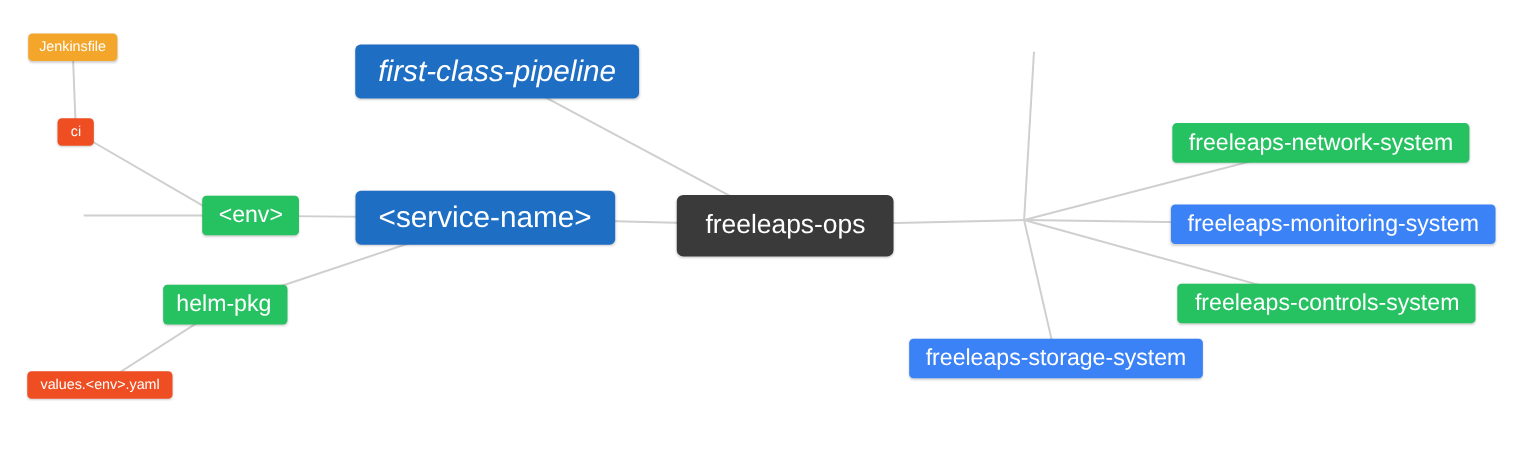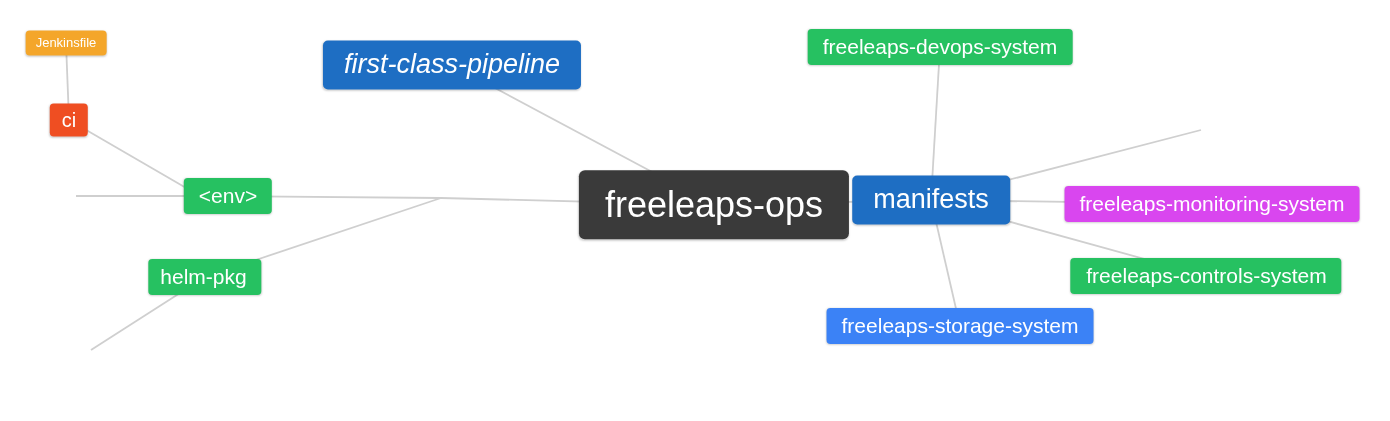--- a/index.html
+++ b/index.html
@@ -24,24 +24,24 @@
   .node {
     position: absolute;
     transform: translate(-50%, -50%);
     color: #ffffff;
     white-space: nowrap;
     text-align: center;
     cursor: pointer;
     box-shadow: 0 1px 2px rgba(0,0,0,0.18);
     line-height: 1.15;
   }
-  .lvl0 { font-size: 36px; padding: 14px 26px; border-radius: 6px; }
+  .lvl0 { font-size: 24px; padding: 14px 26px; border-radius: 6px; }
   .lvl1 { font-size: 27px; padding: 9px 21px;  border-radius: 5px; }
   .lvl2 { font-size: 21px; padding: 6px 15px;  border-radius: 4px; }
-  .lvl3 { font-size: 20px; padding: 5px 12px; border-radius: 4px; }
+  .lvl3 { font-size: 13px; padding: 5px 12px; border-radius: 4px; }
   .lvl4 { font-size: 13px; padding: 5px 10px;  border-radius: 4px; text-align: center; }
 </style>
 </head>
 <body>
 
 <div class="canvas">
   <svg class="edges" viewBox="0 0 1390 421" xmlns="http://www.w3.org/2000/svg">
       <line x1="714" y1="205" x2="452" y2="65" stroke="#cfcfcf" stroke-width="1.8"></line>
       <line x1="714" y1="205" x2="441" y2="198" stroke="#cfcfcf" stroke-width="1.8"></line>
       <line x1="714" y1="205" x2="931" y2="200" stroke="#cfcfcf" stroke-width="1.8"></line>
@@ -53,22 +53,23 @@
       <line x1="205" y1="277" x2="91" y2="350" stroke="#cfcfcf" stroke-width="1.8"></line>
       <line x1="931" y1="200" x2="940" y2="47" stroke="#cfcfcf" stroke-width="1.8"></line>
       <line x1="931" y1="200" x2="1201" y2="130" stroke="#cfcfcf" stroke-width="1.8"></line>
       <line x1="931" y1="200" x2="1212" y2="204" stroke="#cfcfcf" stroke-width="1.8"></line>
       <line x1="931" y1="200" x2="1206" y2="276" stroke="#cfcfcf" stroke-width="1.8"></line>
       <line x1="931" y1="200" x2="960" y2="326" stroke="#cfcfcf" stroke-width="1.8"></line>
     </svg>
 
 <div class="node lvl0" style="left: 714px; top: 205px; background: rgb(58, 58, 58);">freeleaps-ops</div>
     <div class="node lvl1" style="left: 452px; top: 65px; background: rgb(30, 110, 195); font-style: italic;">first-class-pipeline</div>
-    <div class="node lvl1" style="left: 931px; top: 200px; background: rgb(30, 110, 195);">manifests</div>
+    <div class="node lvl1" style="left: 441px; top: 198px; background: rgb(30, 110, 195);">&lt;service-name&gt;</div>
     <div class="node lvl2" style="left: 200px; top: 196px; background: rgb(38, 193, 97); margin-left: 28px;">&lt;env&gt;</div>
     <div class="node lvl2" style="left: 205px; top: 277px; background: rgb(38, 193, 97); padding-left: 12px;">helm-pkg</div>
     <div class="node lvl3" style="left: 69px; top: 120px; background: rgb(239, 78, 34);">ci</div>
     <div class="node lvl4" style="left: 66px; top: 43px; background: rgb(244, 166, 42);">Jenkinsfile</div>
-    <div class="node lvl2" style="left: 940px; top: 47px; background: rgb(38, 193, 97);">freeleaps-devops-system</div>
-    <div class="node lvl2" style="left: 1212px; top: 204px; background: #d946ef;">freeleaps-monitoring-system</div>
+    <div class="node lvl3" style="left: 91px; top: 350px; background: rgb(239, 78, 34);">values.&lt;env&gt;.yaml</div>
+    <div class="node lvl2" style="left: 1201px; top: 130px; background: rgb(38, 193, 97);">freeleaps-network-system</div>
+    <div class="node lvl2" style="left: 1212px; top: 204px; background: #3b82f6;">freeleaps-monitoring-system</div>
     <div class="node lvl2" style="left: 1206px; top: 276px; background: rgb(38, 193, 97); padding-left: 16px;">freeleaps-controls-system</div>
     <div class="node lvl2" style="left: 960px; top: 326px; background: #3b82f6;">freeleaps-storage-system</div>
   </div>
 
 </body></html>

